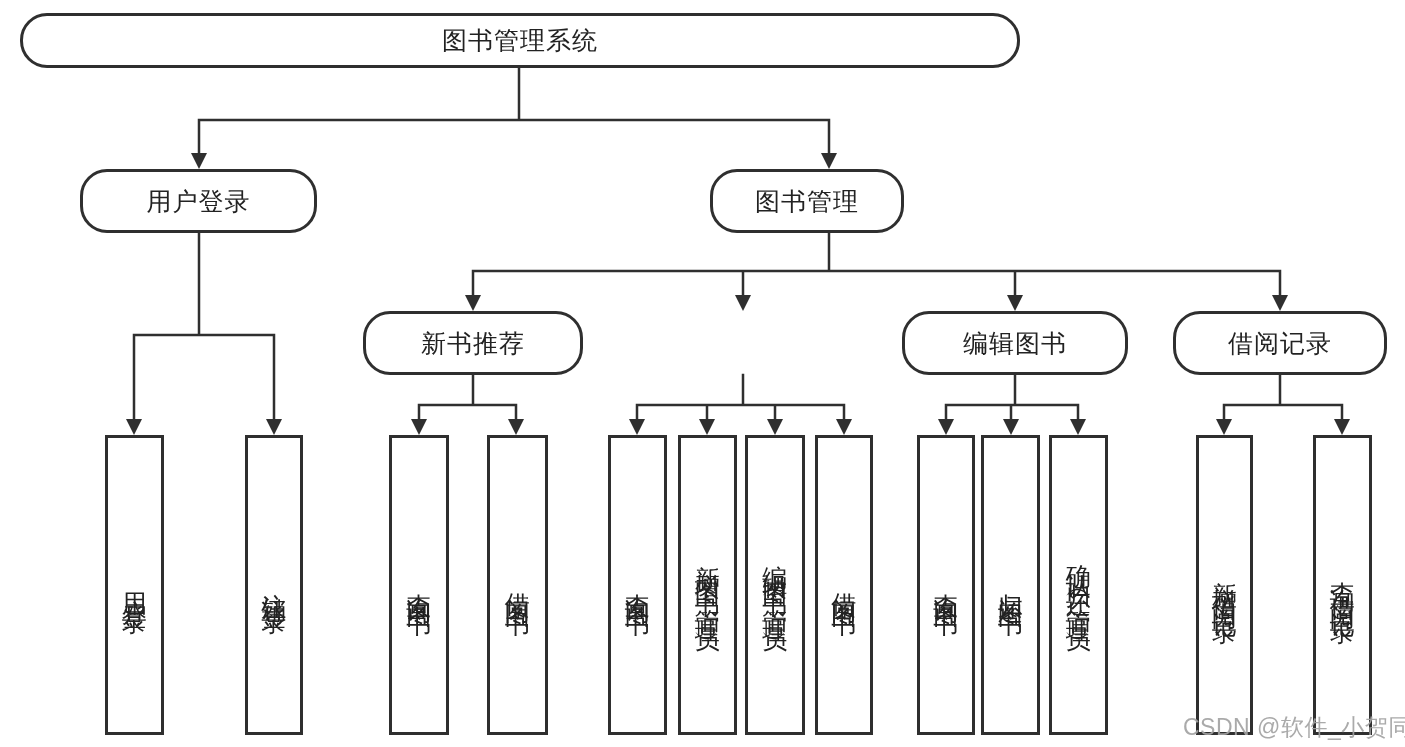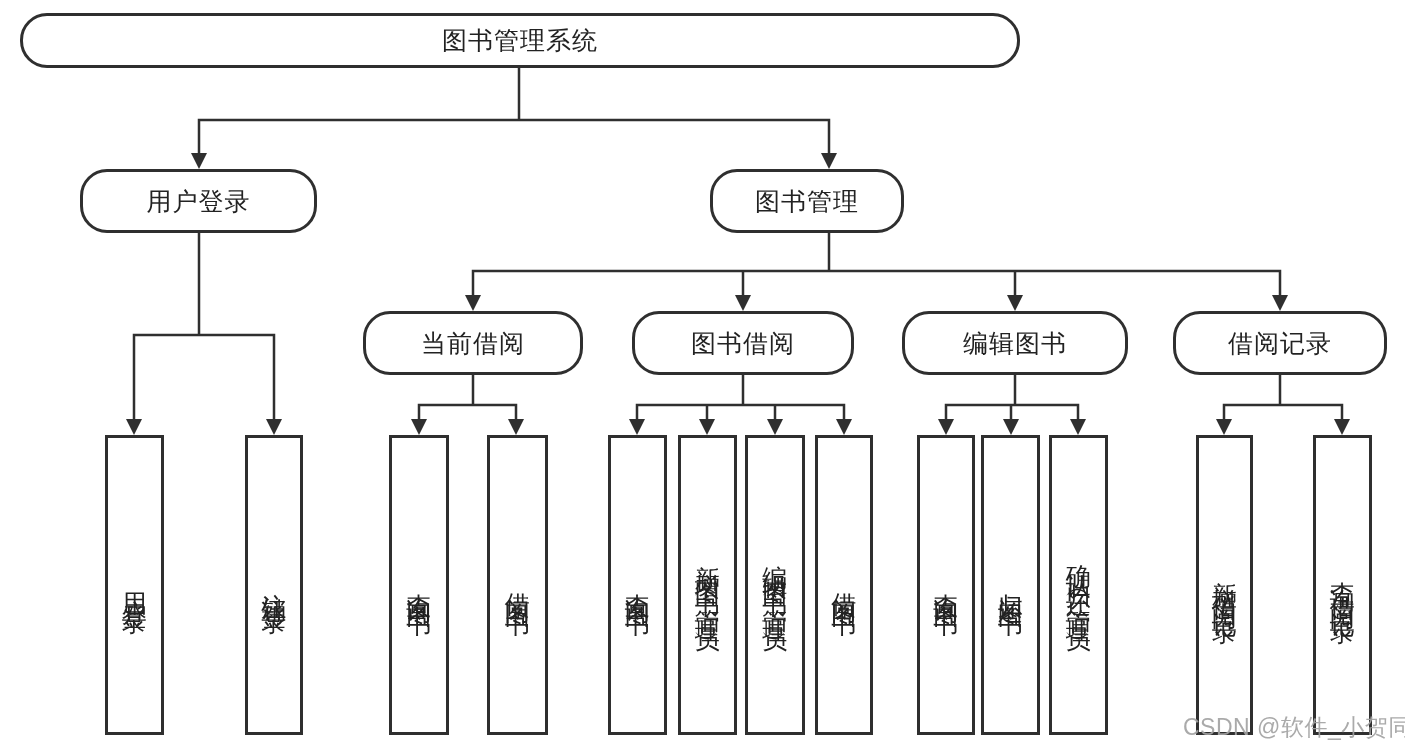--- a/index.html
+++ b/index.html
@@ -71,22 +71,21 @@
          M938 419 L954 419 L946 435 Z  M1003 419 L1019 419 L1011 435 Z
          M1070 419 L1086 419 L1078 435 Z
          M1216 419 L1232 419 L1224 435 Z  M1334 419 L1350 419 L1342 435 Z" fill="#2f2f2f" stroke="none"></path>
   </svg>
 
   <div class="box h" style="left:20px;top:13px;width:1000px;height:55px">图书管理系统</div>
 
   <div class="box h" style="left:80px;top:169px;width:237px;height:64px">用户登录</div>
   <div class="box h" style="left:710px;top:169px;width:194px;height:64px">图书管理</div>
 
-  <div class="box h" style="left:363px;top:311px;width:220px;height:64px">当前借阅</div>
-  <div class="box h" style="left:632px;top:311px;width:222px;height:64px">图书借阅</div>
+  <div class="box h" style="left:363px;top:311px;width:220px;height:64px">新书推荐</div>
   <div class="box h" style="left:902px;top:311px;width:226px;height:64px">编辑图书</div>
   <div class="box h" style="left:1173px;top:311px;width:214px;height:64px">借阅记录</div>
 
   <div class="box v vt4" style="left:105px;top:435px;width:59px;height:300px">
     <span class="vtext">用户登录</span>
   </div>
   <div class="box v vt4" style="left:245px;top:435px;width:58px;height:300px">
     <span class="vtext">注销登录</span>
   </div>
 

